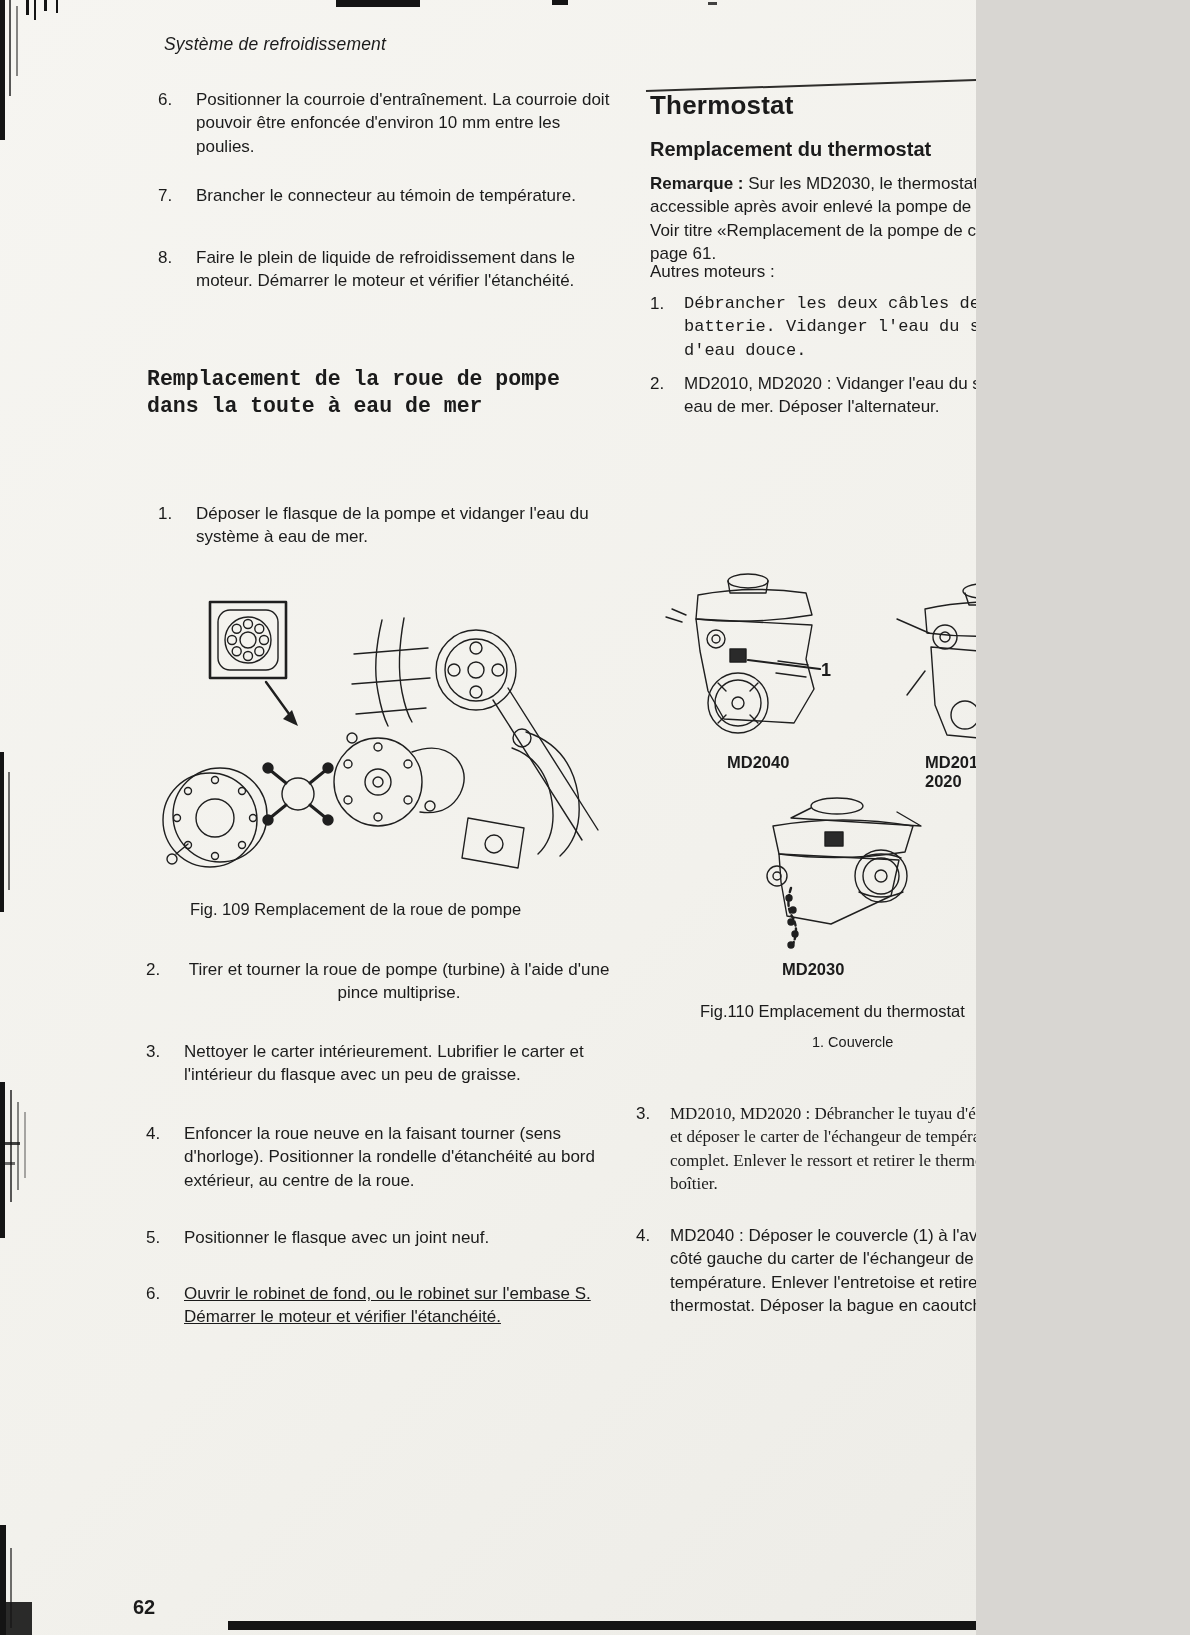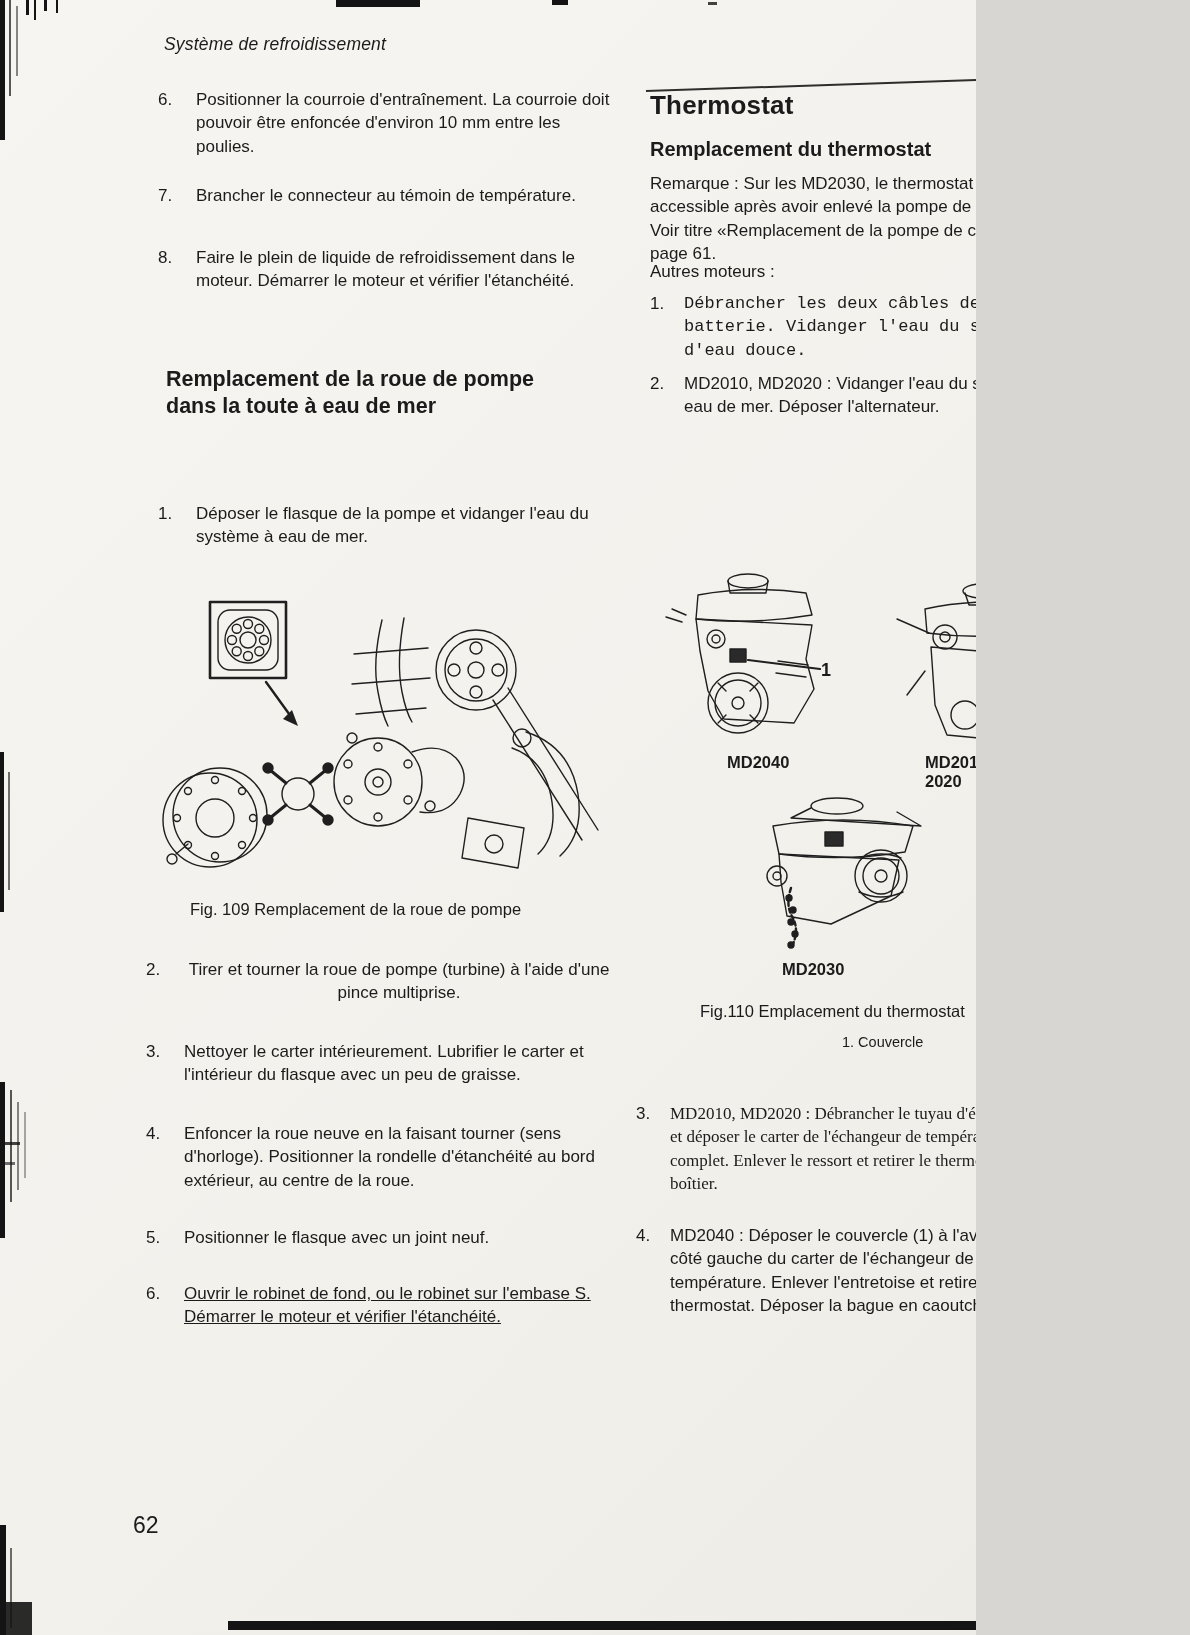--- a/index.html
+++ b/index.html
@@ -19,21 +19,21 @@
   .header-title { font-style:italic; font-size:17.5px; letter-spacing:.2px; }
   .step { position:absolute; display:flex; font-size:17px; line-height:1.38; }
   .step .num { flex:none; }
   .lnum { width:38px; }
   .rnum { width:34px; }
   .sec-heading { font-weight:bold; font-size:21.5px; line-height:1.26; }
   .warn { font-weight:bold; font-size:17px; line-height:1.36; }
   .h1 { font-weight:bold; font-size:26px; letter-spacing:.2px; }
   .h2 { font-weight:bold; font-size:20px; }
   .para { font-size:17px; line-height:1.38; }
-  .b { font-weight:normal; }
+  .b { font-weight:bold; }
   .caption { font-size:16.5px; }
   .figlabel { font-weight:bold; font-size:16.5px; }
   .small-cap { font-size:14.5px; }
   .callout { font-weight:bold; font-size:18px; }
   svg { display:block; }
   .sketch { stroke:#1f1f1f; fill:none; stroke-width:1.4; stroke-linecap:round; stroke-linejoin:round; }
 </style>
 </head>
 <body>
 
@@ -84,21 +84,21 @@
   </div>
   <div class="step" style="left:158px;top:184px;width:466px;">
     <span class="num lnum">7.</span>
     <span class="txt" style="width:420px;">Brancher le connecteur au témoin de température.</span>
   </div>
   <div class="step" style="left:158px;top:246px;width:466px;">
     <span class="num lnum">8.</span>
     <span class="txt" style="width:420px;">Faire le plein de liquide de refroidissement dans le moteur. Démarrer le moteur et vérifier l'étanchéité.</span>
   </div>
 
-  <div class="abs sec-heading" style="left:166px;top:366px;width:480px;">
+  <div class="abs sec-heading" style="left:147px;top:366px;width:480px;font-family:Liberation Mono, monospace;">
     <div>Remplacement de la roue de pompe</div>
     <div>dans la toute à eau de mer</div>
   </div>
 
 
   <div class="step" style="left:158px;top:502px;width:466px;">
     <span class="num lnum">1.</span>
     <span class="txt" style="width:420px;">Déposer le flasque de la pompe et vidanger l'eau du système à eau de mer.</span>
   </div>
 
@@ -290,26 +290,26 @@
         <circle cx="58" cy="130" r="3" fill="#1f1f1f"></circle>
         <circle cx="62" cy="142" r="3" fill="#1f1f1f"></circle>
         <circle cx="58" cy="153" r="3" fill="#1f1f1f"></circle>
         <rect x="92" y="40" width="18" height="14" fill="#2a2a2a"></rect>
       </g>
     </svg>
   </div>
 
   <div class="abs figlabel" style="left:782px;top:960px;">MD2030</div>
   <div class="abs caption" style="left:700px;top:1002px;">Fig.110  Emplacement du thermostat</div>
-  <div class="abs small-cap" style="left:812px;top:1034px;margin-left:30px;">1. Couvercle</div>
+  <div class="abs small-cap" style="left:812px;top:1034px;">1. Couvercle</div>
 
   <div class="step" style="left:636px;top:1102px;width:440px;">
     <span class="num rnum">3.</span>
     <span class="txt" style="width:404px;font-family:Liberation Serif, serif;">MD2010, MD2020 : Débrancher le tuyau d'échappement et déposer le carter de l'échangeur de température au complet. Enlever le ressort et retirer le thermostat du boîtier.</span>
   </div>
   <div class="step" style="left:636px;top:1224px;width:440px;">
     <span class="num rnum">4.</span>
     <span class="txt" style="width:404px;">MD2040 : Déposer le couvercle (1) à l'avant sur le côté gauche du carter de l'échangeur de température. Enlever l'entretoise et retirer le thermostat. Déposer la bague en caoutchouc.</span>
   </div>
 
-  <div class="abs b" style="left:133px;top:1512px;font-size:23px;">62</div>
+  <div class="abs b" style="left:133px;top:1596px;font-size:20px;">62</div>
 
 </div>
 
 </body></html>

